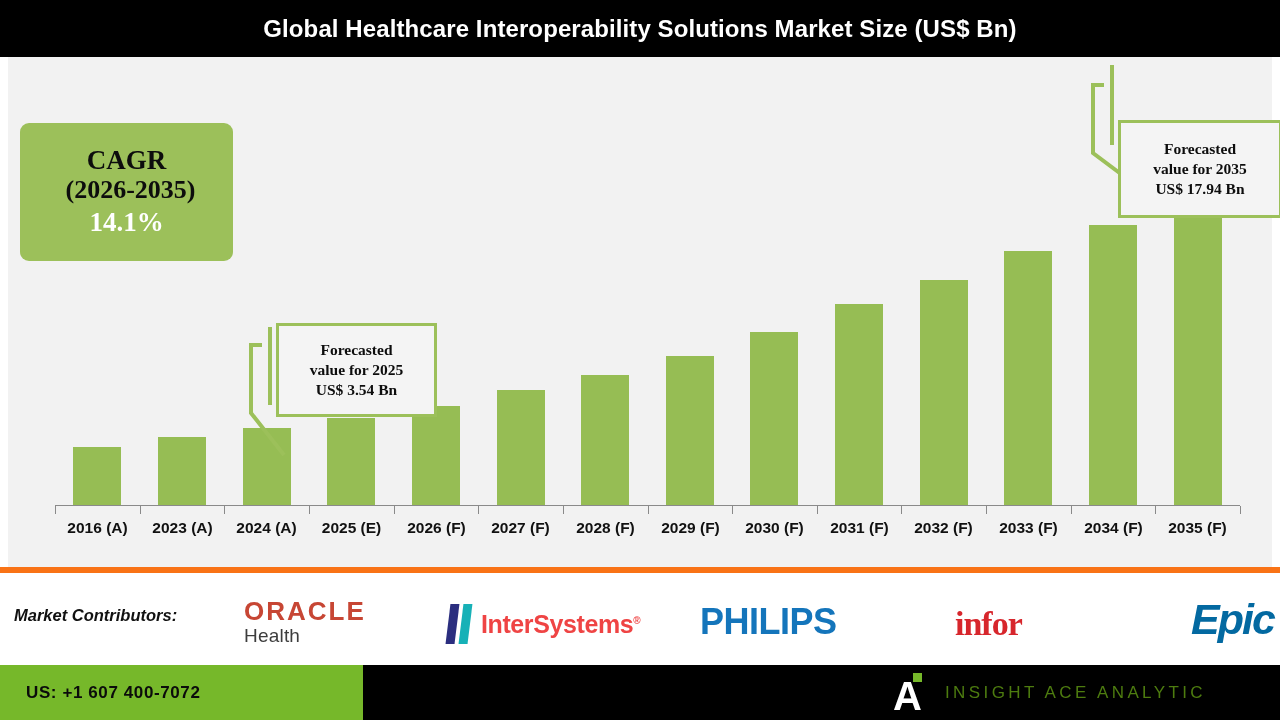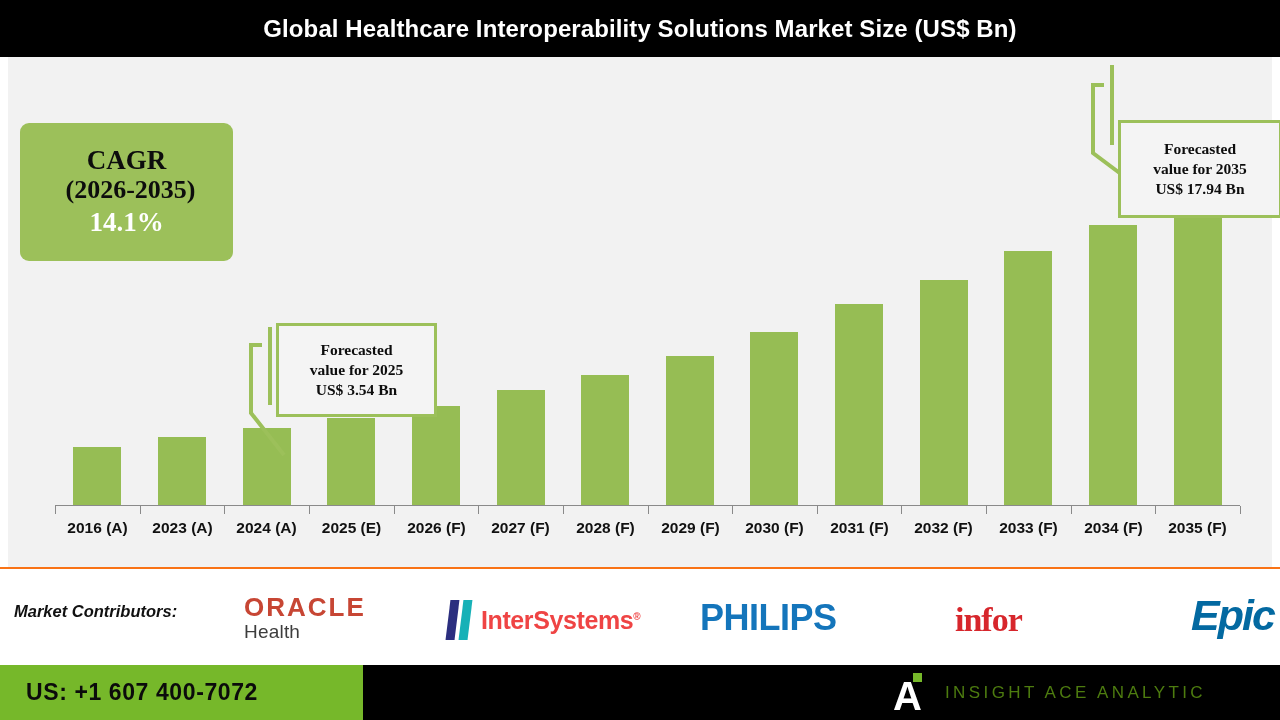--- a/index.html
+++ b/index.html
@@ -67,21 +67,21 @@
   }
   .callout span{display:block;white-space:nowrap;}
   #callout-2025{left:268px;top:266px;width:155px;height:88px;font-size:15.5px;}
   #callout-2035{left:1110px;top:63px;width:158px;height:92px;font-size:15.5px;}
 
   .leader{position:absolute;pointer-events:none;overflow:visible;}
 
   
   .contrib{
     position:absolute;left:0;top:567px;width:1280px;height:100px;
-    background:#ffffff;border-top:2px solid #f97316;
+    background:#ffffff;border-top:6px solid #f97316;
   }
   .contrib-label{
     position:absolute;left:14px;top:33px;
     font-size:16.5px;font-weight:bold;font-style:italic;color:#111111;
     font-family:"Liberation Sans", sans-serif;white-space:nowrap;
   }
   .logo{position:absolute;white-space:nowrap;}
 
   .logo-oracle{left:232px;top:25px;margin-left:12px;}
   .logo-oracle .o1{
@@ -116,21 +116,21 @@
     font-style:italic;color:#0369a1;letter-spacing:-2px;}
 
   
   .footer{position:absolute;left:0;top:665px;width:1280px;height:55px;background:#000000;}
   .footer-phone{
     position:absolute;left:0;top:0;width:363px;height:55px;background:#76b82a;
     display:flex;align-items:center;
   }
   .footer-phone .ph{
     margin-left:26px;font-family:"Liberation Sans", sans-serif;
-    font-size:23px;font-weight:bold;color:#0b0b0b;letter-spacing:.6px;
+    font-size:17px;font-weight:bold;color:#0b0b0b;letter-spacing:.6px;
   }
   .footer-brand{
     position:absolute;left:893px;top:0;height:55px;display:flex;align-items:center;
   }
   .brand-mark{position:relative;width:34px;height:40px;margin-right:18px;}
   .brand-mark .sq{position:absolute;left:20px;top:0;width:9px;height:9px;background:#76b82a;}
   .brand-mark .a{
     position:absolute;left:0;top:6px;width:34px;height:34px;
     font-family:"Liberation Sans", sans-serif;font-size:40px;font-weight:bold;
     color:#ffffff;line-height:.85;

